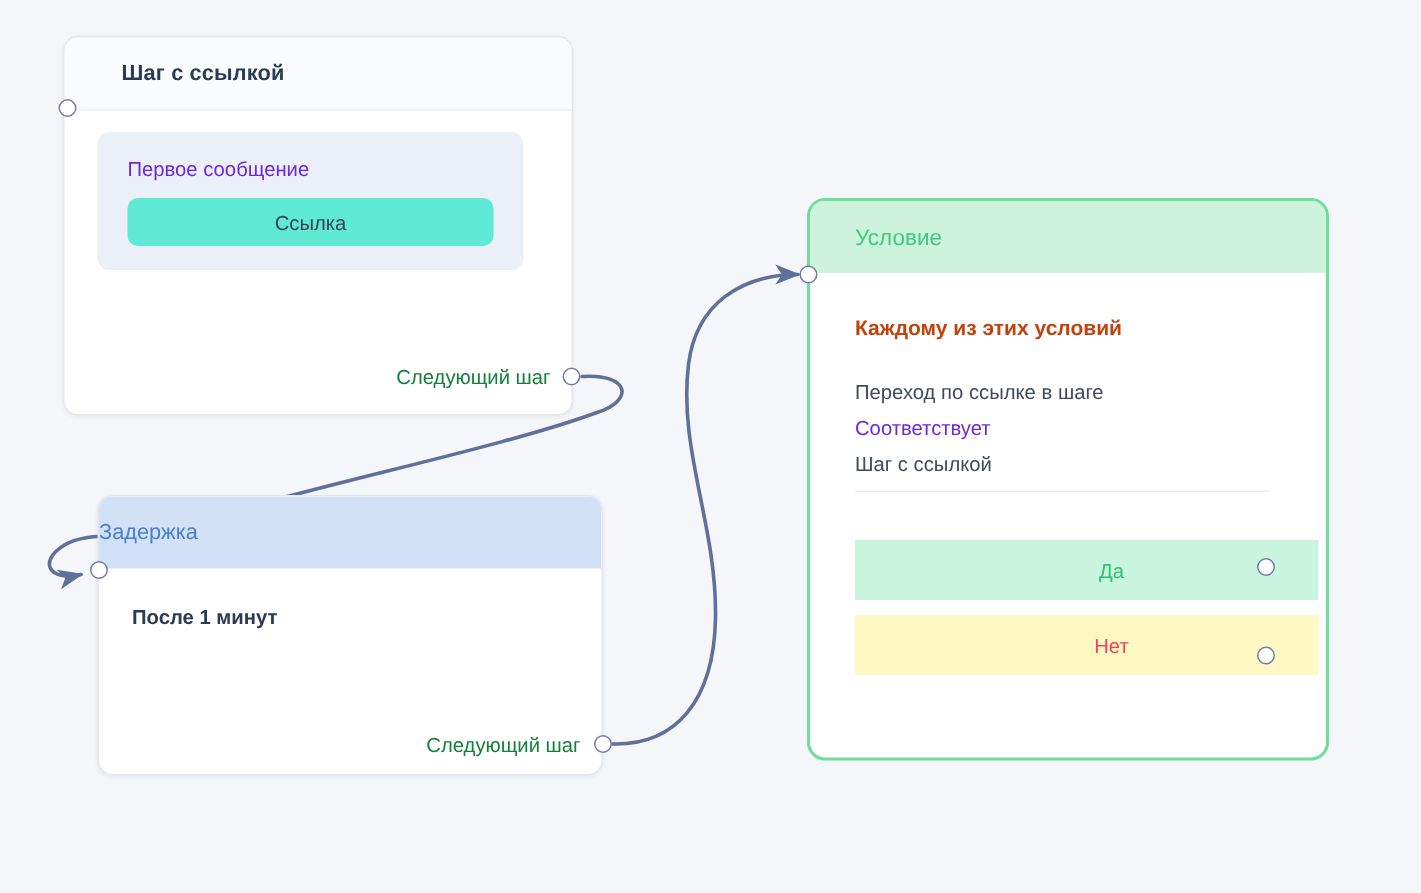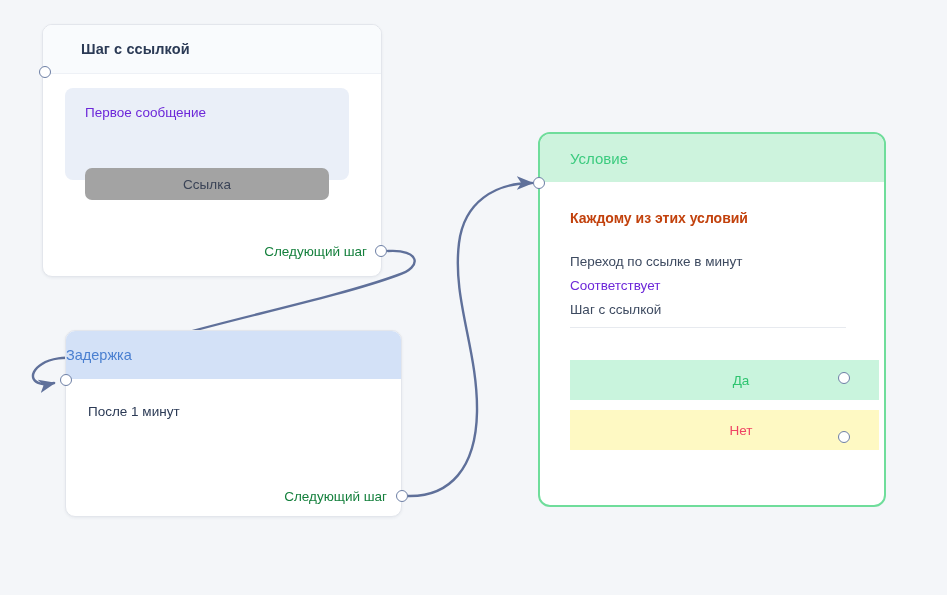--- a/index.html
+++ b/index.html
@@ -77,28 +77,27 @@
     top: 17px;
     font-size: 13.5px;
     color: #6d28d9;
   }
   .link-button {
     position: absolute;
     left: 20px;
     top: 44px;
     width: 244px;
     height: 32px;
-    background: #a3a3a3;
+    background: #5eead4;
     border-radius: 7px;
     display: flex;
     align-items: center;
     justify-content: center;
     font-size: 13.5px;
     color: #3a4356;
-    margin-top: 36px;
   }
   .next-step-label {
     position: absolute;
     font-size: 13.5px;
     color: #15803d;
     white-space: nowrap;
   }
   #node-link-step .next-step-label {
     right: 14px;
     top: 219px;
@@ -126,21 +125,21 @@
   }
   #node-delay .nhead .title {
     font-size: 14.5px;
     color: #4a7fd0;
   }
   .delay-body {
     position: absolute;
     left: 22px;
     top: 73px;
     font-size: 13.5px;
-    font-weight: normal;
+    font-weight: bold;
     color: #2b3a55;
   }
   #node-delay .next-step-label {
     right: 14px;
     top: 158px;
   }
 
   
   #node-condition {
     left: 538px;
@@ -275,21 +274,21 @@
   </div>
   <div class="port" style="left:60px; top:374px;"></div>
   <div class="port" style="left:396px; top:490px;"></div>
 
   <div class="node" id="node-condition">
     <div class="nhead">
       <span class="title">Условие</span>
     </div>
     <span class="cond-title">Каждому из этих условий</span>
     <div class="cond-lines">
-      <div class="cond-line">Переход по ссылке в минут</div>
+      <div class="cond-line">Переход по ссылке в шаге</div>
       <div class="cond-line accent">Соответствует</div>
       <div class="cond-line">Шаг с ссылкой</div>
     </div>
     <div class="cond-divider"></div>
     <div class="branch branch-yes">Да</div>
     <div class="branch branch-no">Нет</div>
   </div>
   <div class="port" style="left:533px; top:177px;"></div>
   <div class="port" style="left:838px; top:372px;"></div>
   <div class="port" style="left:838px; top:431px;"></div>

